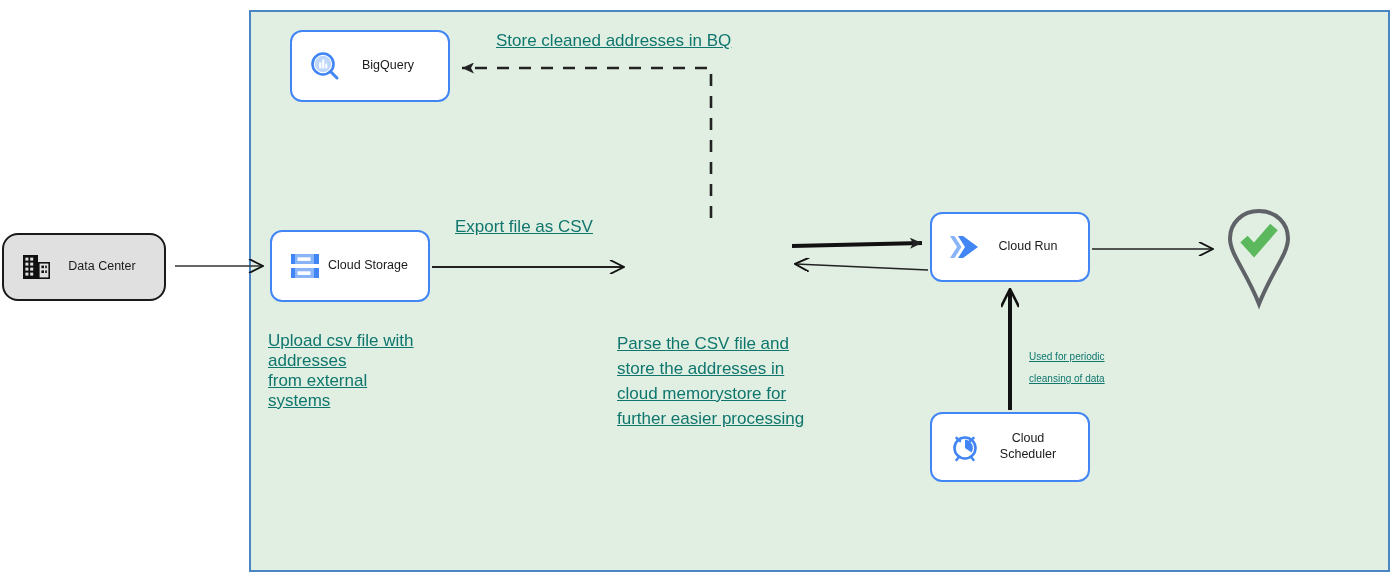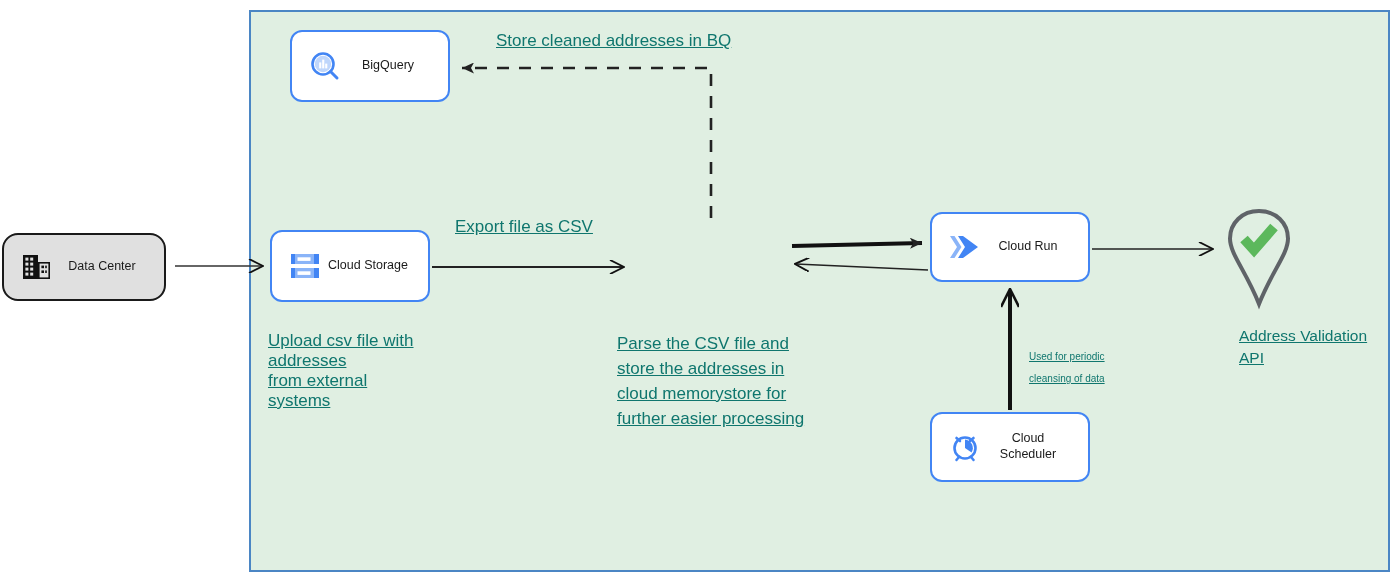--- a/index.html
+++ b/index.html
@@ -232,16 +232,14 @@
 systems</div>
 
   <div class="freetext" id="text-parse">Parse the CSV file and
 store the addresses in
 cloud  memorystore for
 further easier processing</div>
 
   <div class="freetext" id="text-periodic">Used for periodic
 cleansing of data</div>
 
-  <div class="freetext" id="label-address-api">Address Validation
-API</div>
 
 </div>
 
 </body></html>

